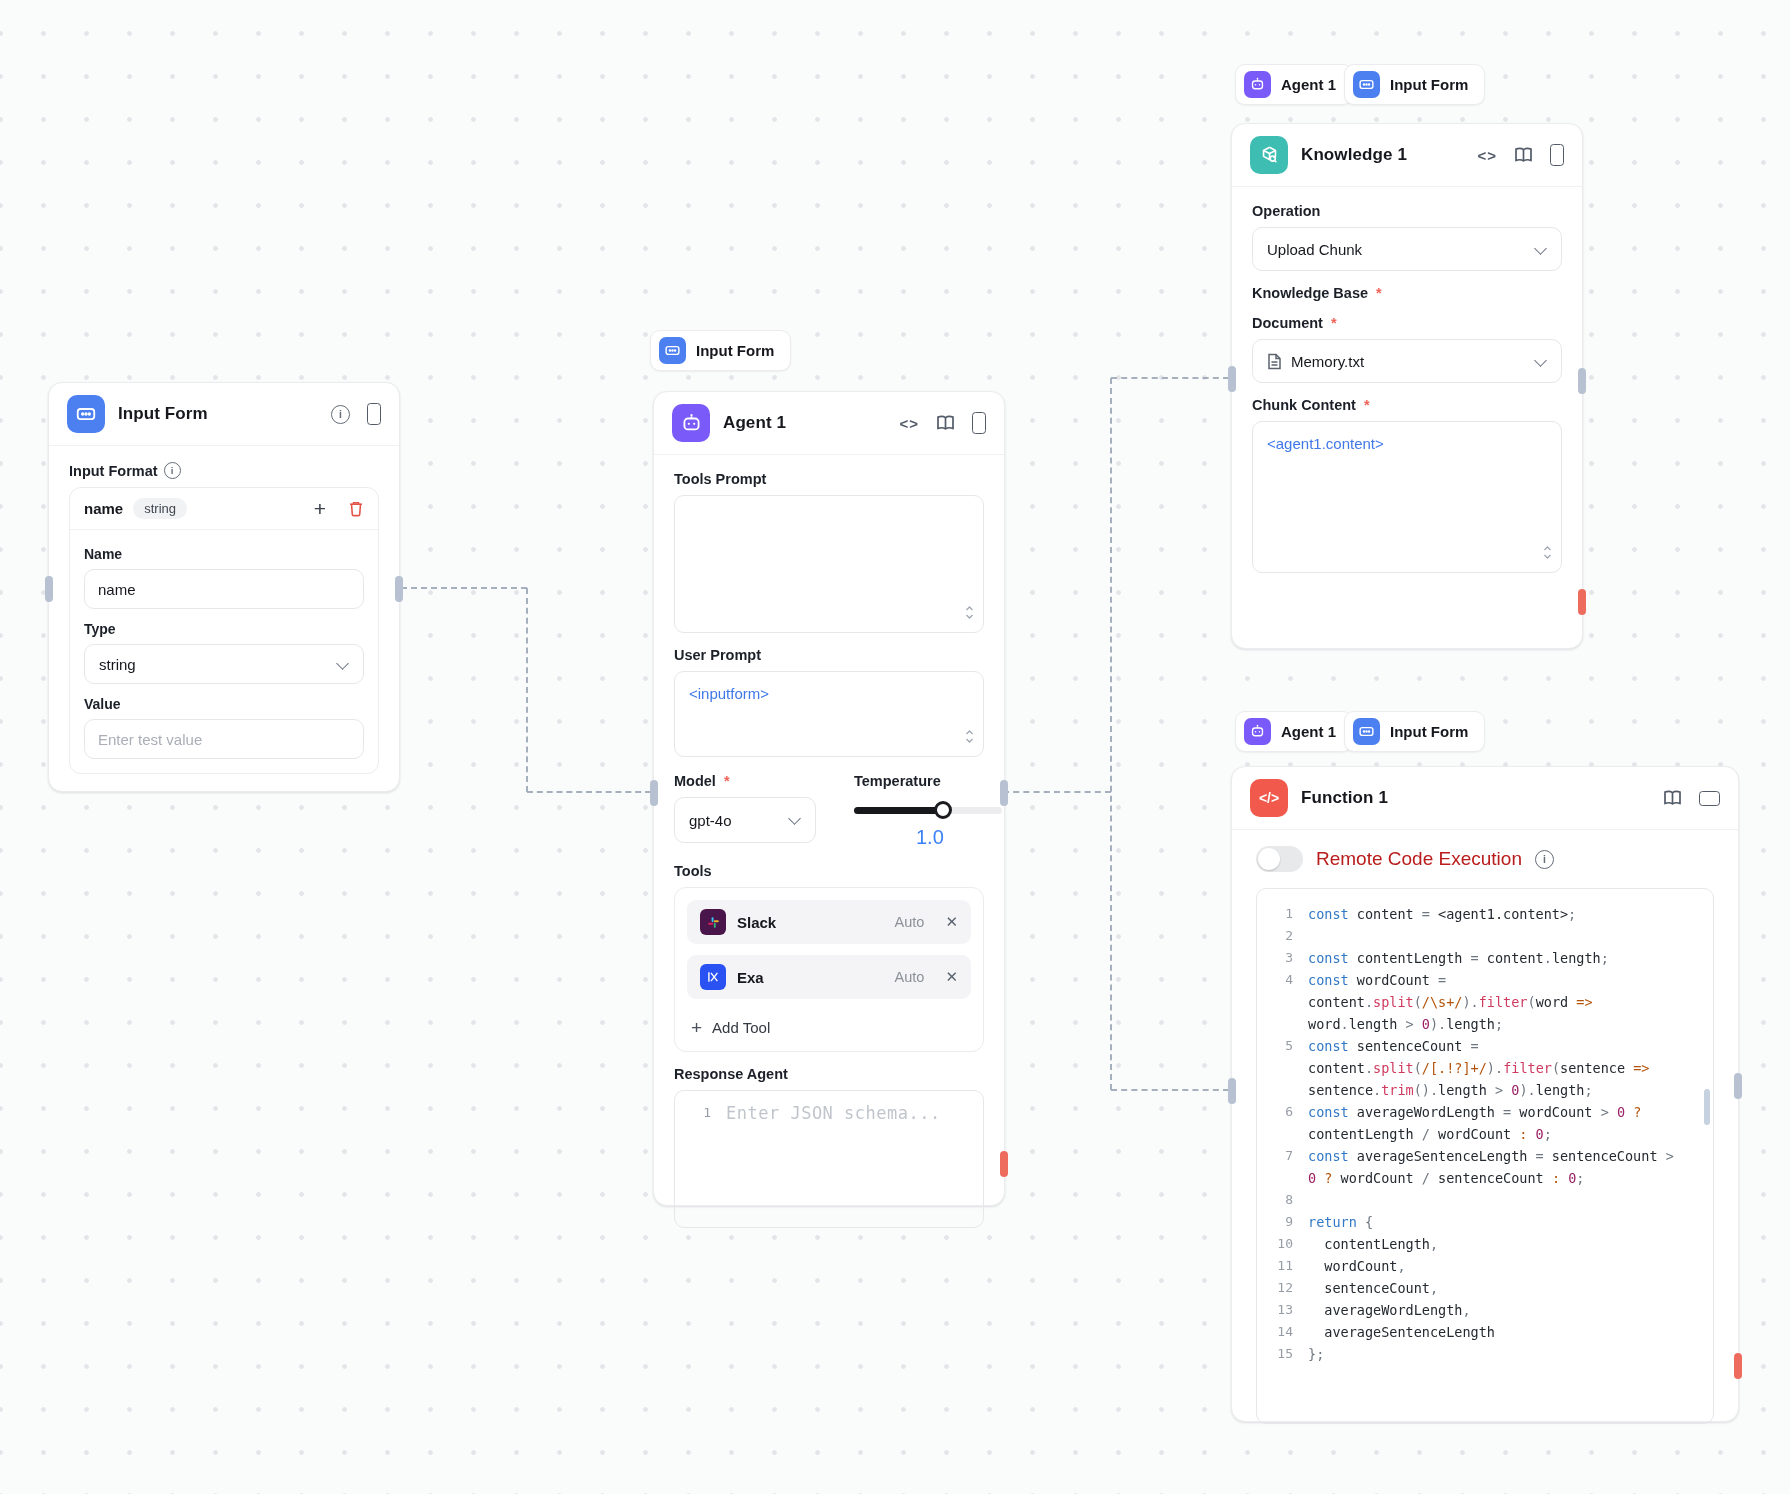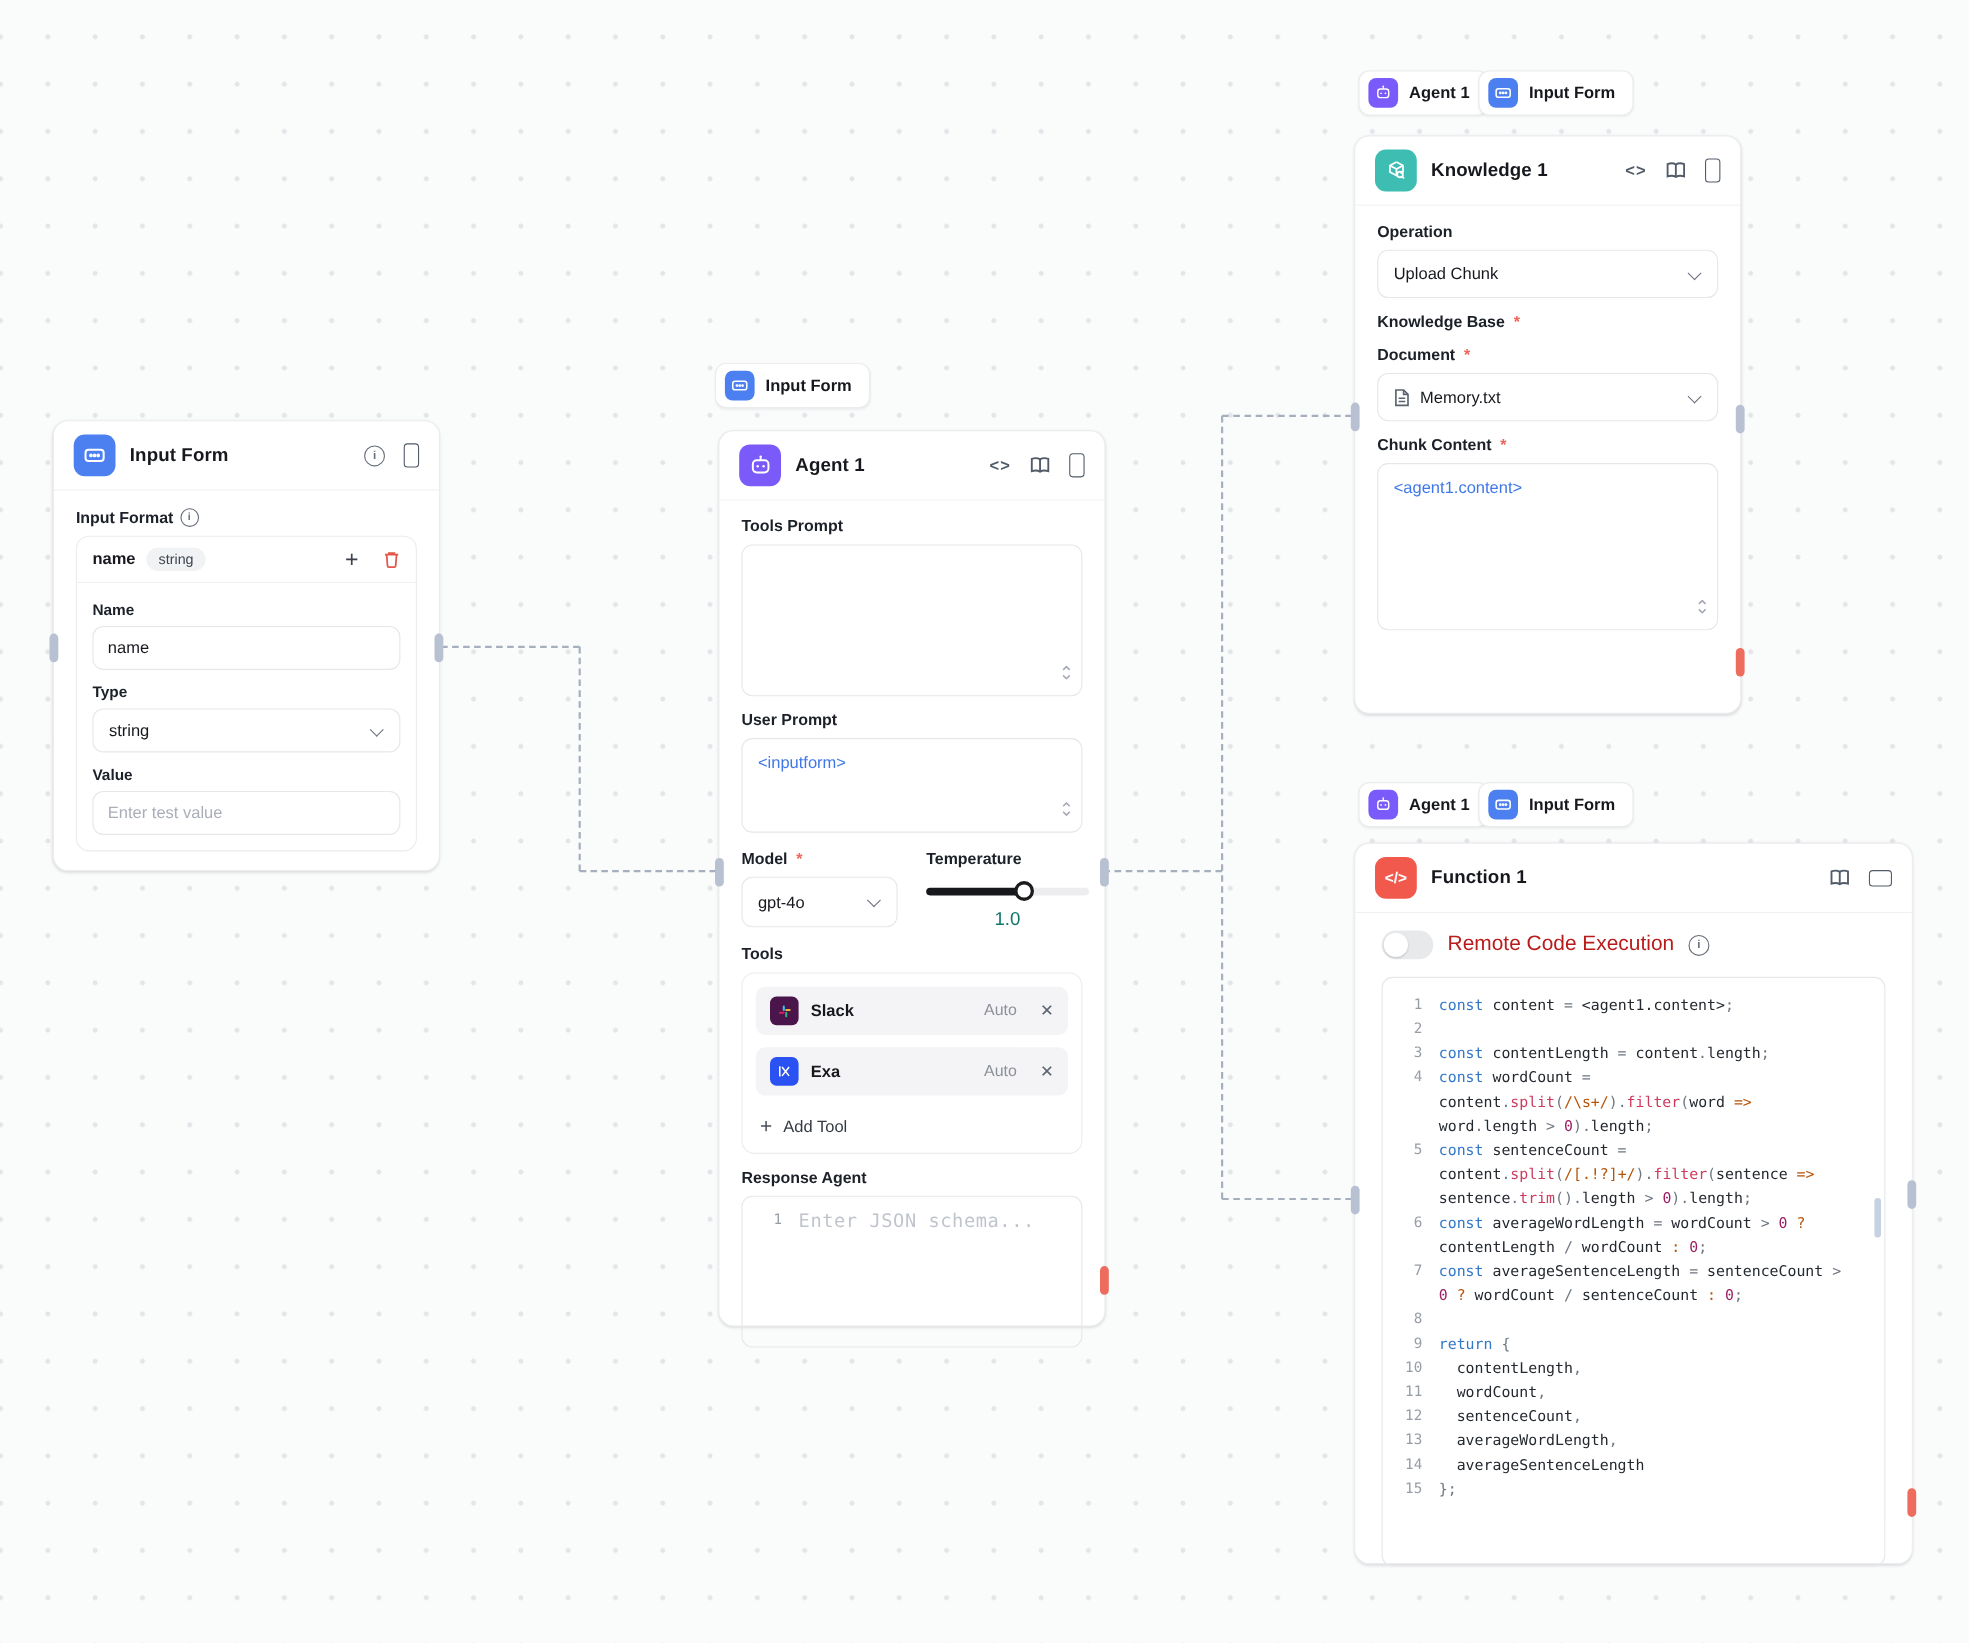--- a/index.html
+++ b/index.html
@@ -51,28 +51,28 @@
   
   .group{border:1px solid #ececee;border-radius:12px;margin-top:4px;}
   .grow{display:flex;align-items:center;gap:10px;padding:10px 14px;border-bottom:1px solid #f0f0f2;}
   .gname{font-size:15px;font-weight:600;}
   .badge{background:#f1f2f4;border-radius:999px;padding:3px 11px;font-size:13px;color:#3f4650;}
   .gsp{flex:1;}
   .plus{font-size:21px;color:#3a414b;line-height:1;}
   .gin{padding:4px 14px 14px;}
   .gin .lbl{font-size:14px;margin:12px 0 7px;}
   
-  .mrow{display:flex;gap:26px;margin-top:2px;}
+  .mrow{display:flex;gap:38px;margin-top:2px;}
   .mcol{width:142px;flex:none;} .tcol{flex:1;}
   .slider{position:relative;width:148px;height:18px;margin-top:12px;}
   .strack{position:absolute;top:6px;left:0;right:0;height:7px;border-radius:4px;
           background:linear-gradient(to right,#17181b 0 55%,#ededef 55%);}
   .sknob{position:absolute;top:0;left:54%;width:12px;height:12px;border-radius:50%;
          background:#fff;border:3.5px solid #1b1c1f;}
-  .sval{font-size:17px;color:#0f766e;margin:7px 0 0 62px;}
+  .sval{font-size:20px;color:#3b82f6;margin:7px 0 0 62px;}
   .tools{border:1px solid #ececee;border-radius:12px;padding:12px;}
   .tool{display:flex;align-items:center;gap:11px;background:#f4f4f6;border-radius:9px;height:44px;
         padding:0 13px;margin-bottom:11px;}
   .ticon{width:26px;height:26px;border-radius:6px;flex:none;display:flex;align-items:center;justify-content:center;}
   .tname{font-size:15px;font-weight:600;flex:1;}
   .tmode{font-size:14.5px;color:#8b9099;}
   .tx{font-size:15px;color:#5b636e;margin-left:10px;}
   .addtool{display:flex;align-items:center;gap:10px;padding:8px 4px 2px;color:#343a42;font-size:15px;}
   
   .editor{border:1px solid #e6e7ea;border-radius:10px;padding:12px 10px 12px 6px;

